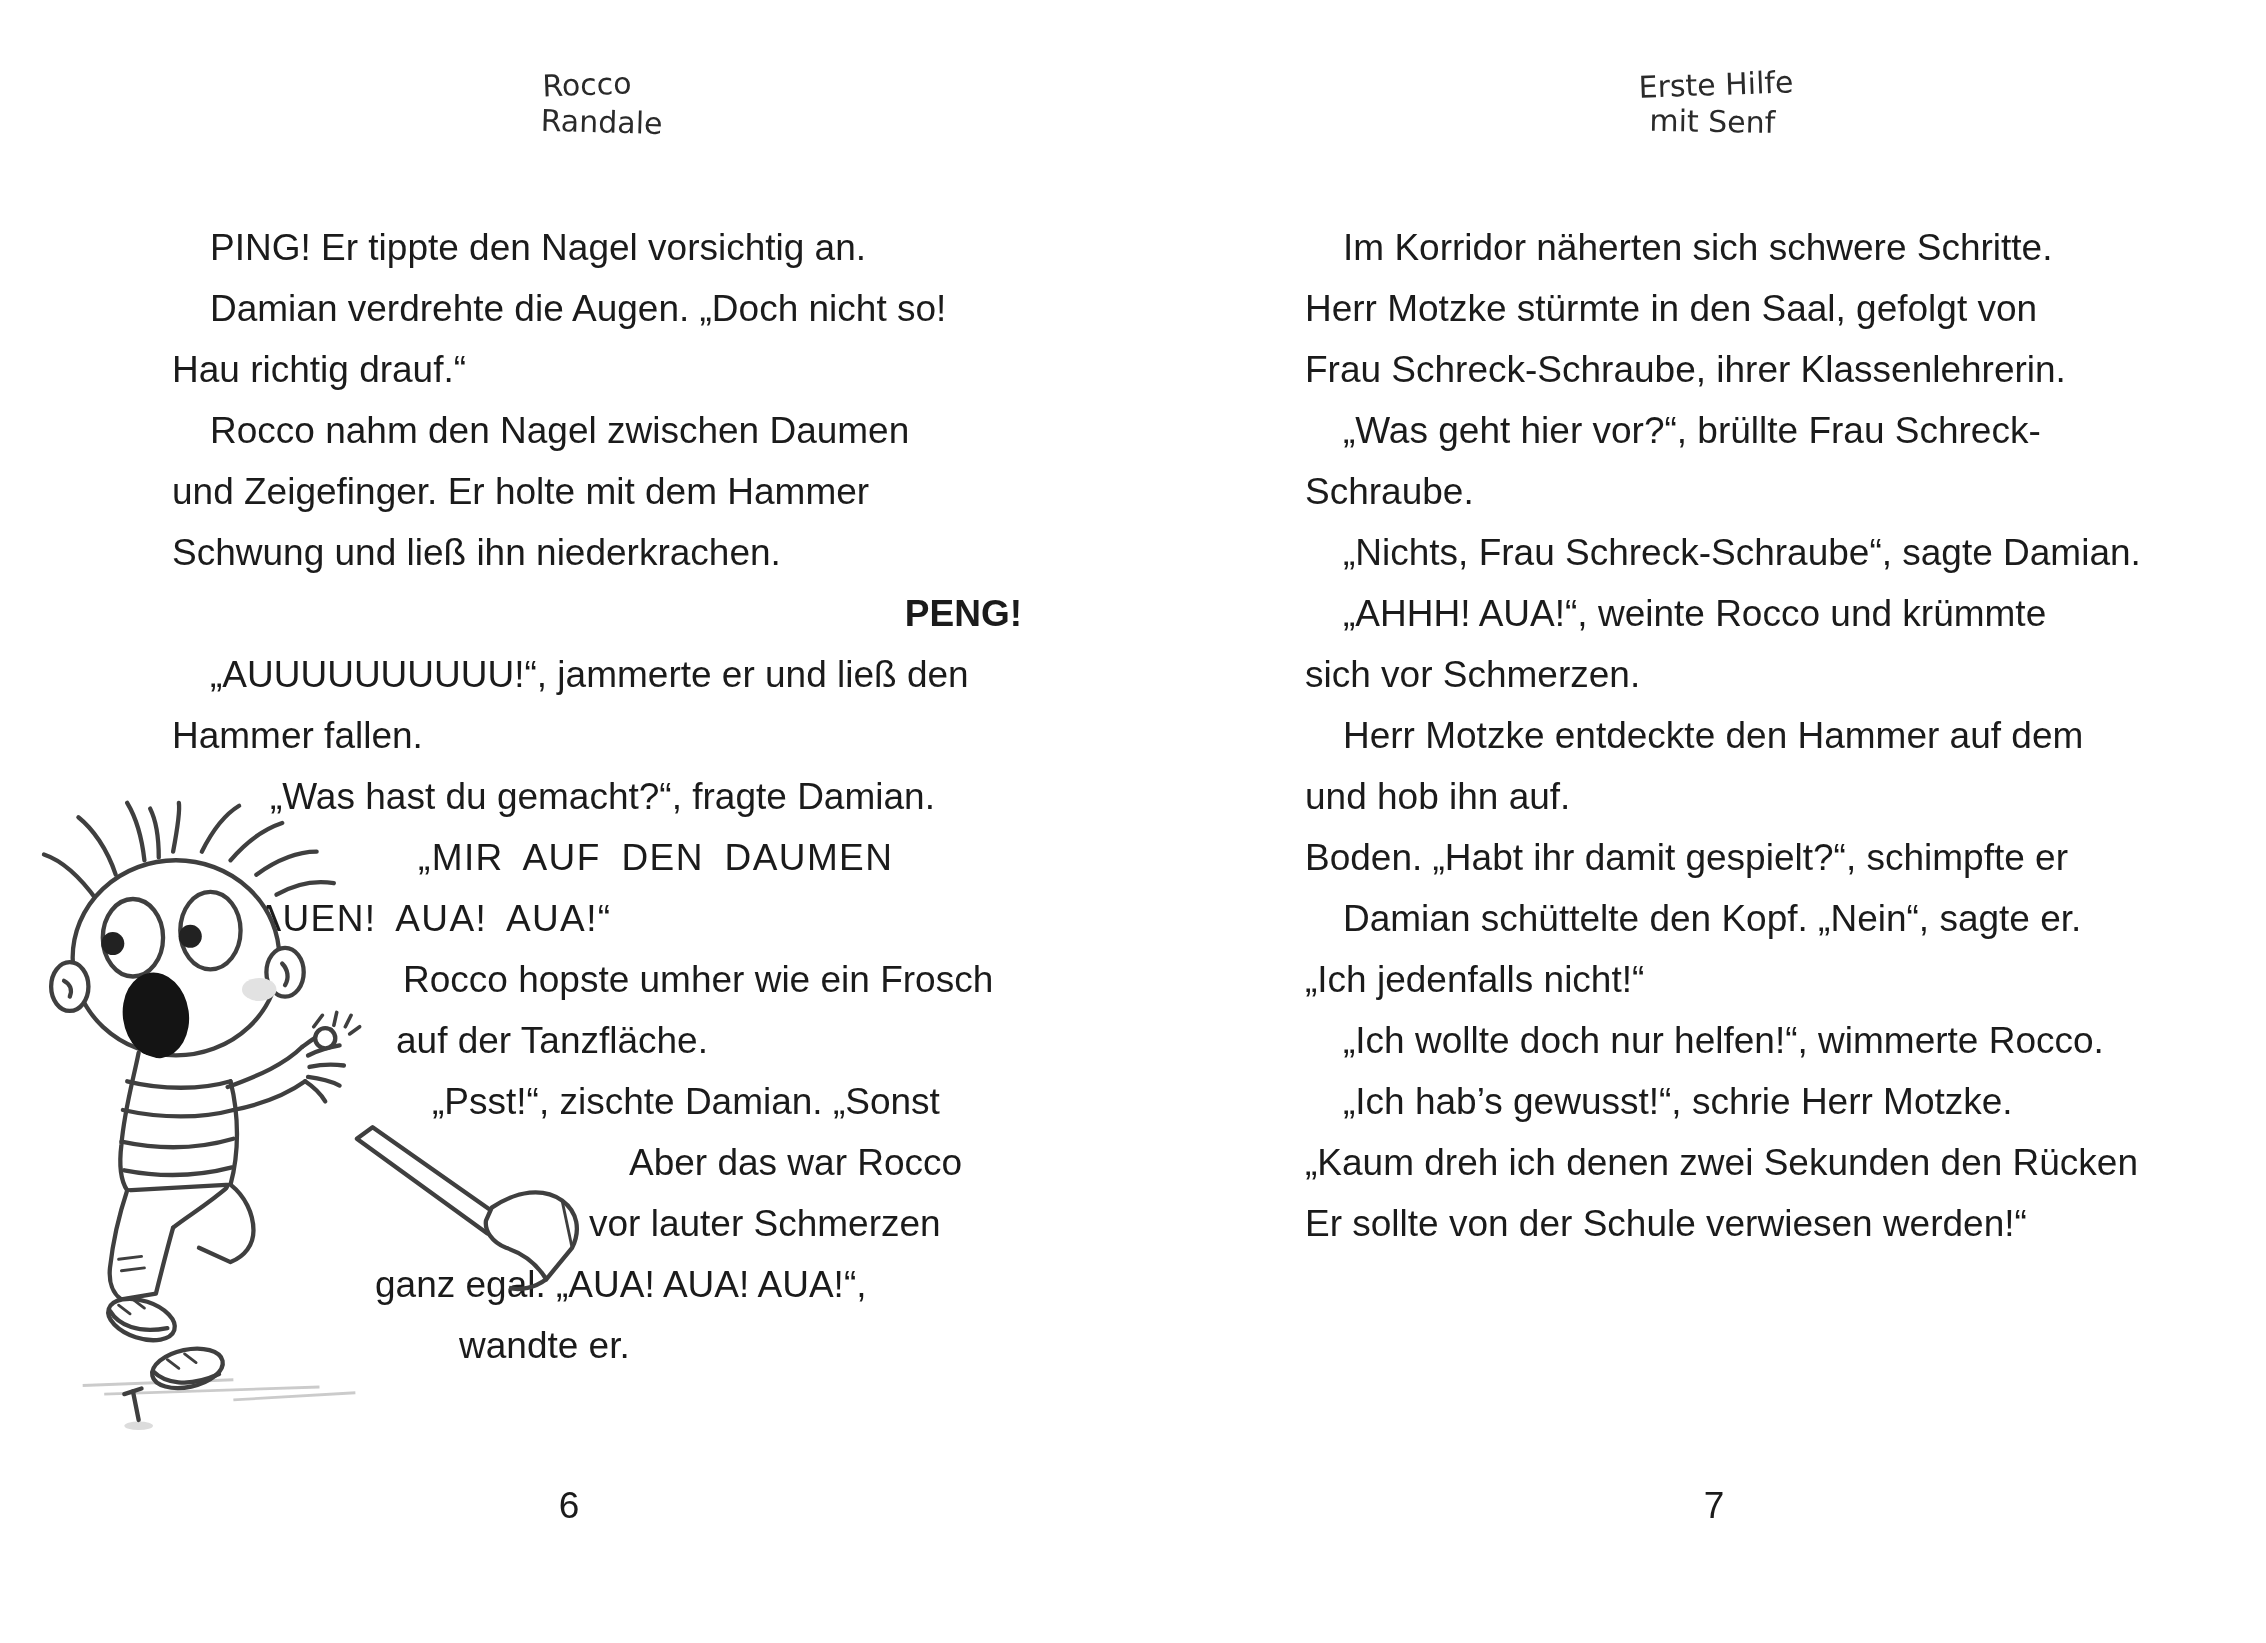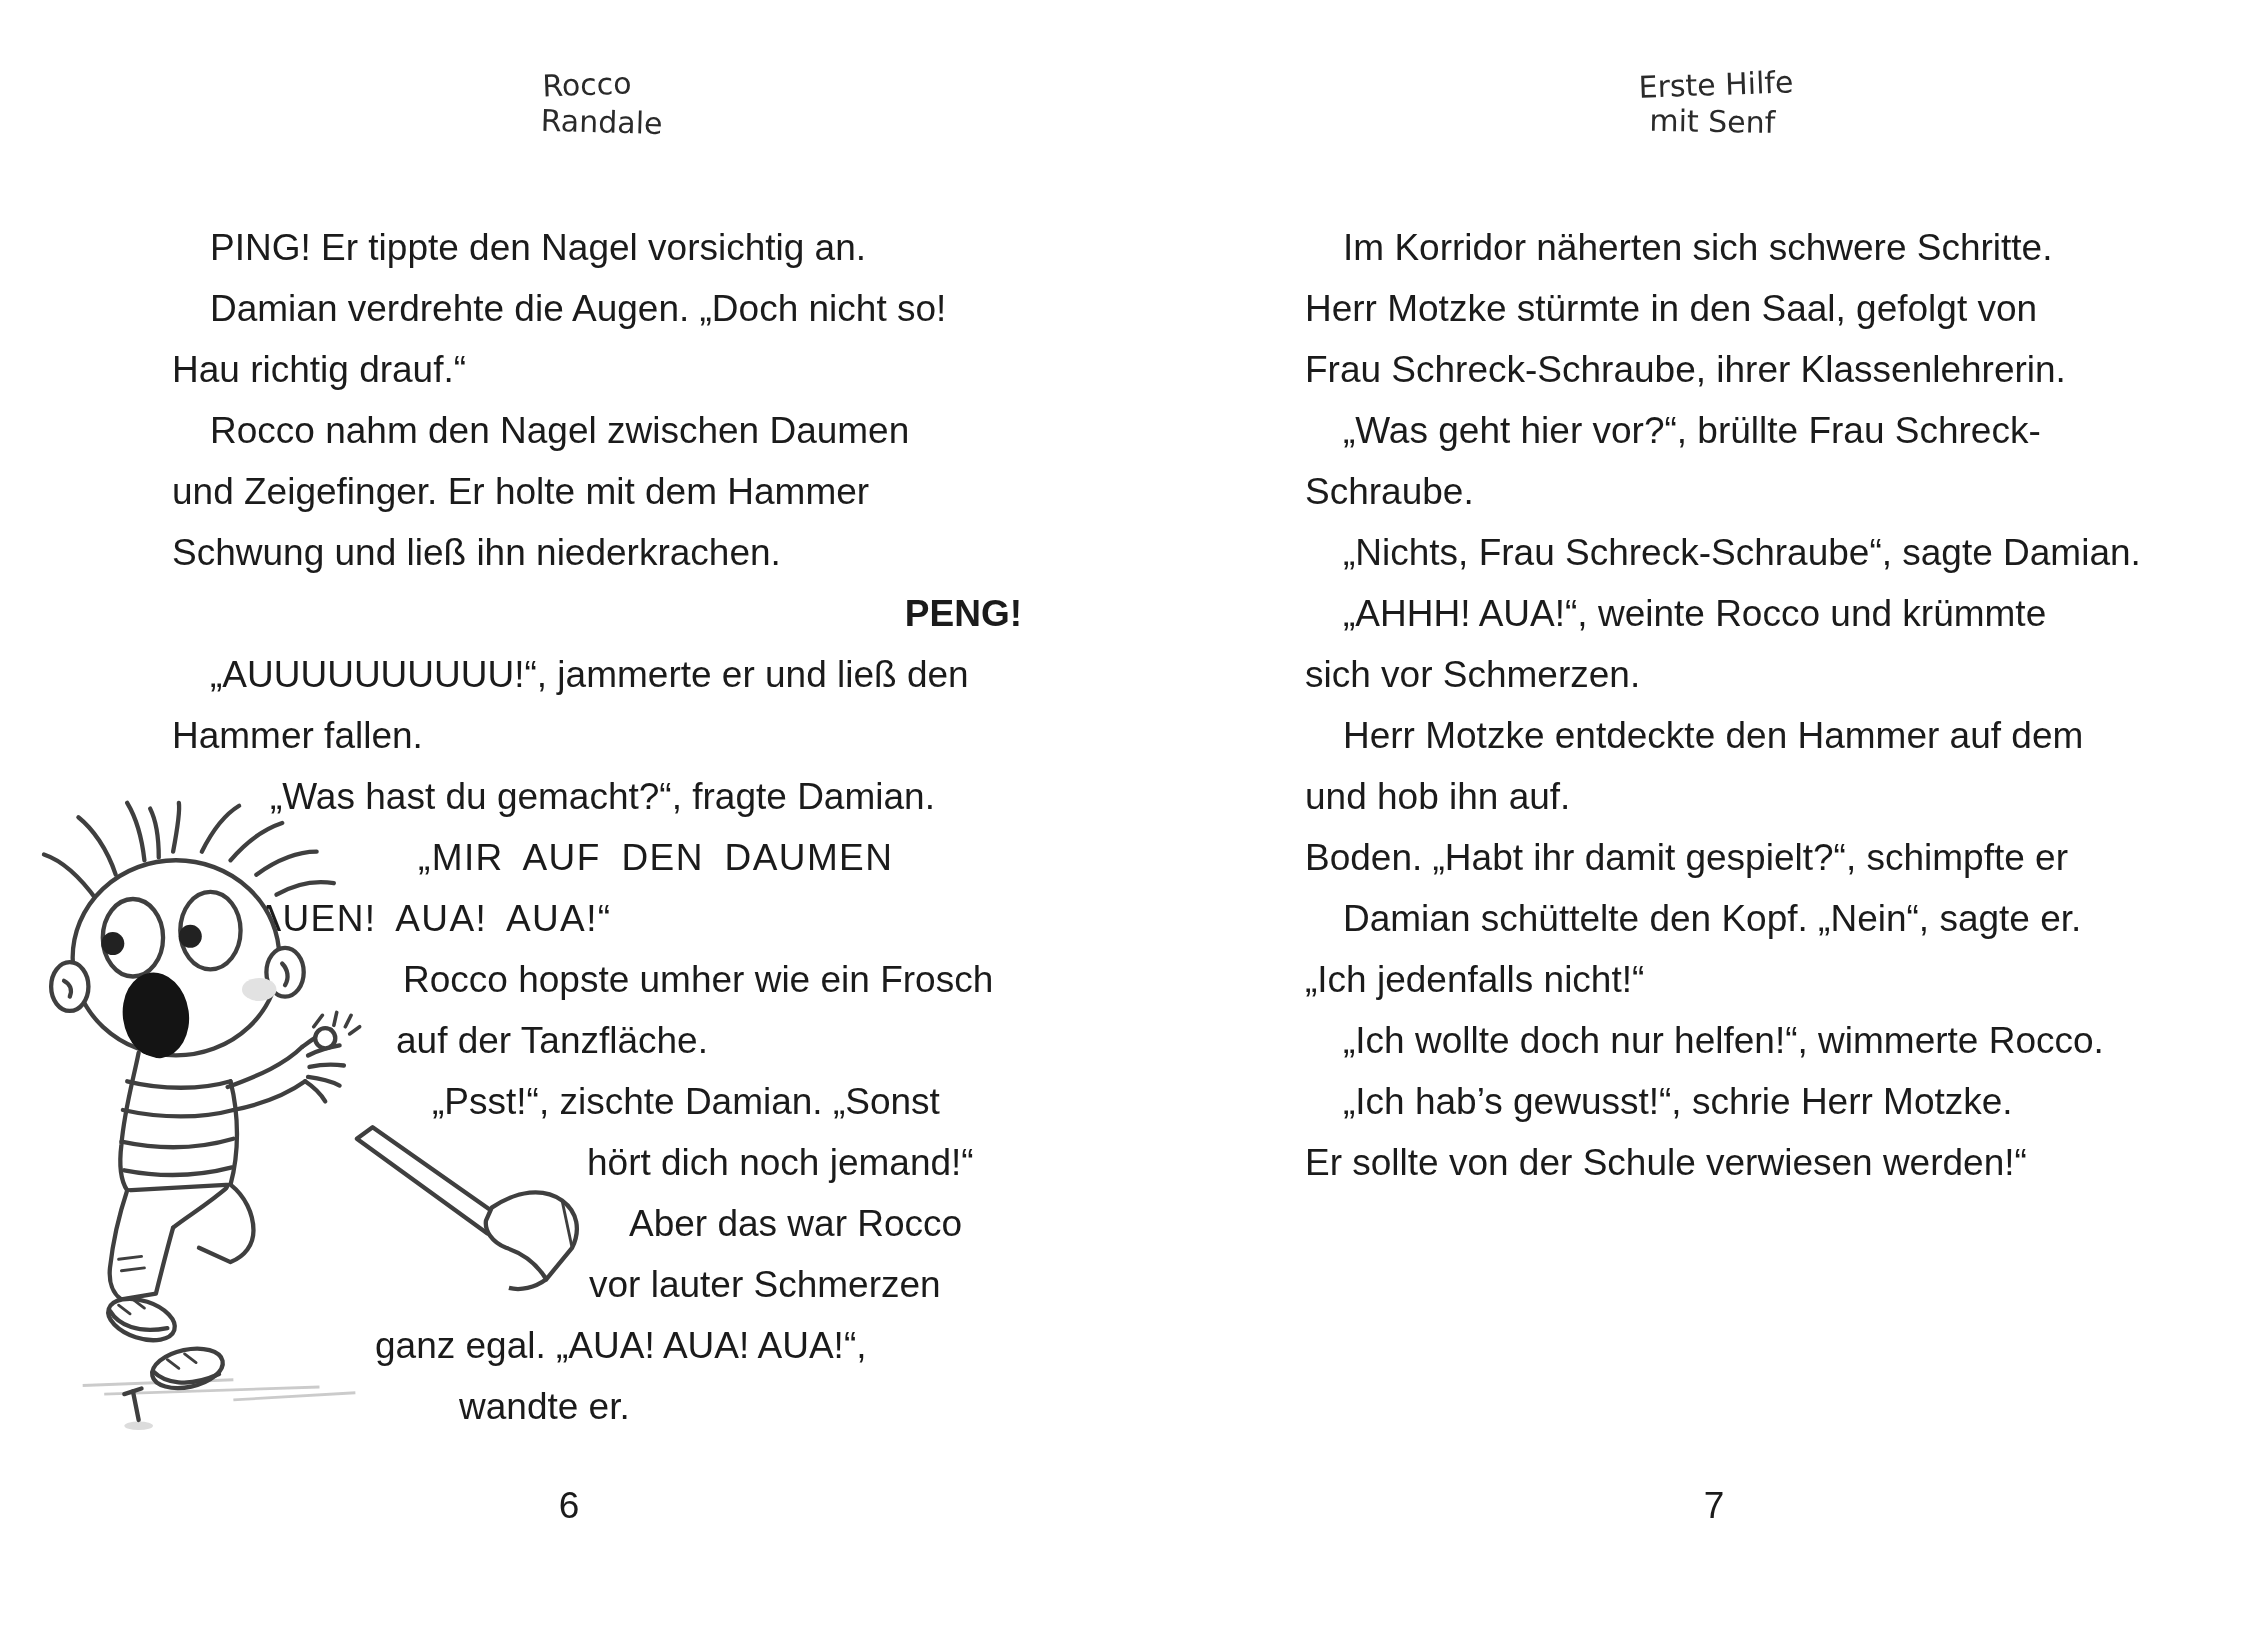--- a/index.html
+++ b/index.html
@@ -84,21 +84,20 @@
   <div class="line">Schwung und ließ ihn niederkrachen.</div>
   <div class="line indent bold">PENG!</div>
   <div class="line indent">„AUUUUUUUUUU!“, jammerte er und ließ den</div>
   <div class="line">Hammer fallen.</div>
   <div class="line" style="margin-left:98px;">„Was hast du gemacht?“, fragte Damian.</div>
   <div class="line caps" style="margin-left:246px;">„MIR AUF DEN DAUMEN</div>
   <div class="line caps" style="">GEHAUEN! AUA! AUA!“</div>
   <div class="line" style="margin-left:231px;">Rocco hopste umher wie ein Frosch</div>
   <div class="line" style="margin-left:224px;">auf der Tanzfläche.</div>
   <div class="line" style="margin-left:260px;">„Psst!“, zischte Damian. „Sonst</div>
-  <div class="line" style="margin-left:415px;">hört dich noch jemand!“</div>
   <div class="line" style="margin-left:457px;">Aber das war Rocco</div>
   <div class="line" style="margin-left:417px;">vor lauter Schmerzen</div>
   <div class="line" style="margin-left:203px;">ganz egal. „AUA! AUA! AUA!“,</div>
   <div class="line" style="margin-left:287px;">wandte er.</div>
 </div>
 
 <div class="page-text" id="right-text">
   <div class="line indent">Im Korridor näherten sich schwere Schritte.</div>
   <div class="line">Herr Motzke stürmte in den Saal, gefolgt von</div>
   <div class="line">Frau Schreck-Schraube, ihrer Klassenlehrerin.</div>
@@ -107,20 +106,21 @@
   <div class="line indent">„Nichts, Frau Schreck-Schraube“, sagte Damian.</div>
   <div class="line indent">„AHHH! AUA!“, weinte Rocco und krümmte</div>
   <div class="line">sich vor Schmerzen.</div>
   <div class="line indent">Herr Motzke entdeckte den Hammer auf dem</div>
   <div class="line">und hob ihn auf.</div>
   <div class="line">Boden. „Habt ihr damit gespielt?“, schimpfte er</div>
   <div class="line indent">Damian schüttelte den Kopf. „Nein“, sagte er.</div>
   <div class="line">„Ich jedenfalls nicht!“</div>
   <div class="line indent">„Ich wollte doch nur helfen!“, wimmerte Rocco.</div>
   <div class="line indent">„Ich hab’s gewusst!“, schrie Herr Motzke.</div>
+  <div class="line">„Kaum dreh ich denen zwei Sekunden den Rücken</div>
   <div class="line">Er sollte von der Schule verwiesen werden!“</div>
 </div>
 
 <div id="illustration">
   <svg viewBox="0 0 420 455" xmlns="http://www.w3.org/2000/svg">
 
     <g stroke="#c6c6c6" stroke-width="2" fill="none" opacity="0.9">
       <path d="M45,408 L150,404"></path>
       <path d="M60,414 L210,409"></path>
       <path d="M150,418 L235,413"></path>

